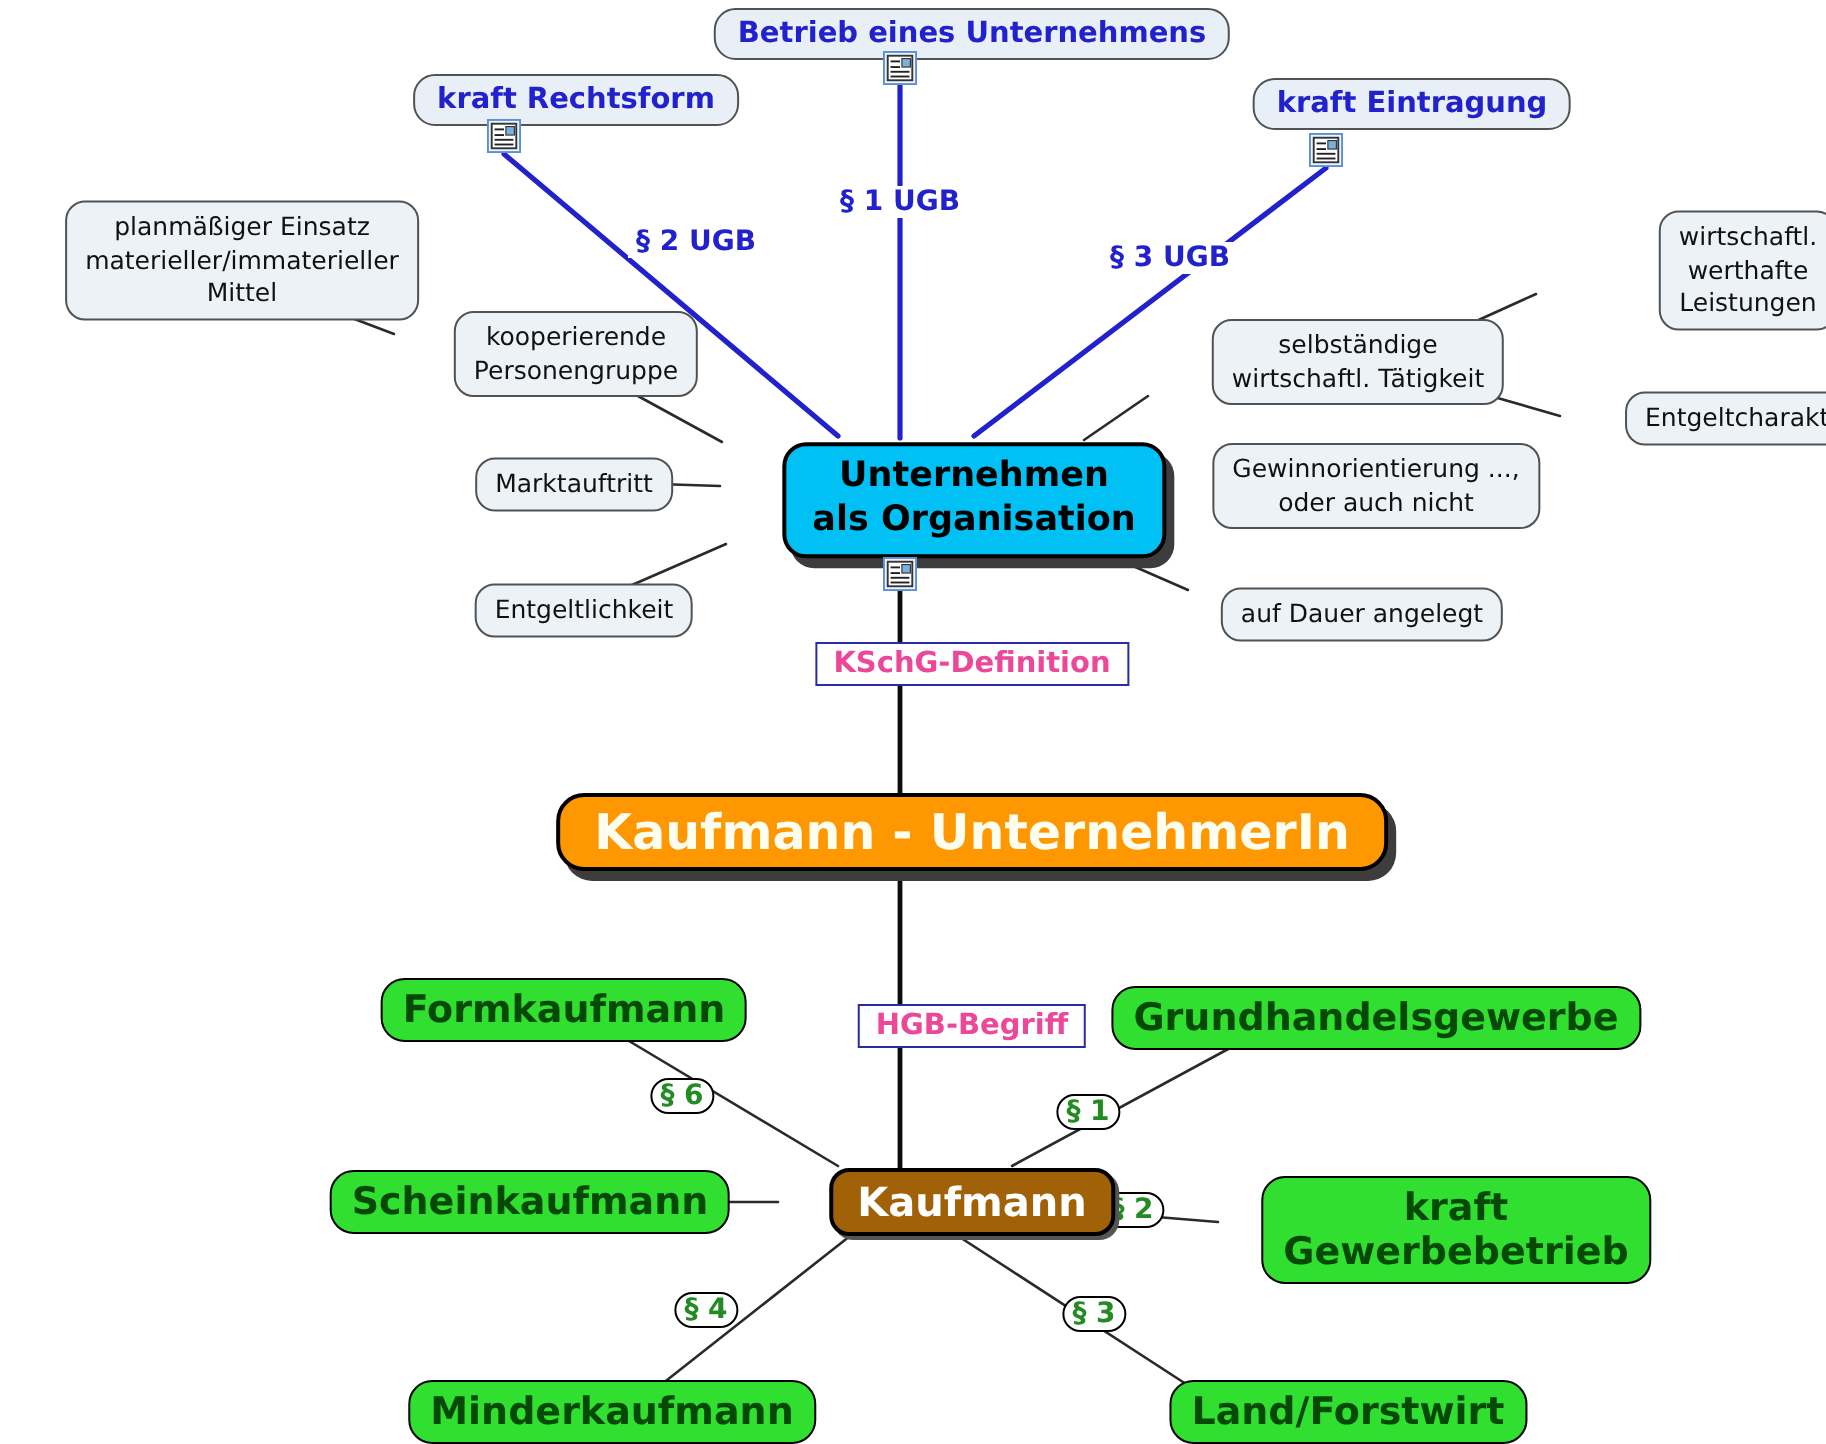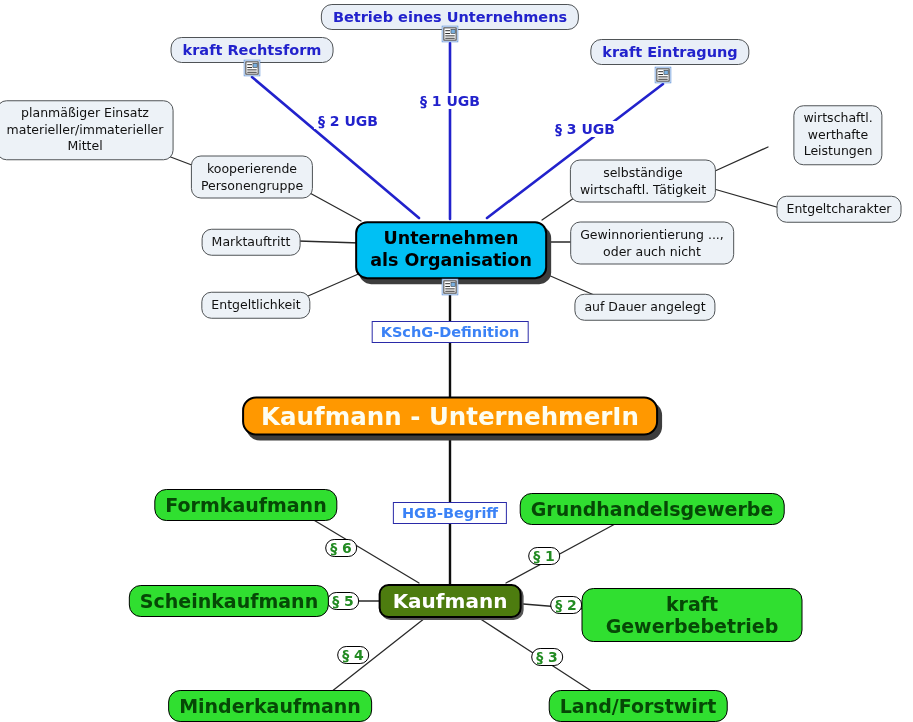--- a/index.html
+++ b/index.html
@@ -1,34 +1,34 @@
 <!DOCTYPE html>
 <html><head>
 <meta charset="utf-8">
 <style>
   html,body{margin:0;padding:0;background:#fff;}
   #canvas{position:relative;width:913px;height:722px;background:#ffffff;overflow:hidden;
           font-family:"DejaVu Sans","Liberation Sans",sans-serif;}
   #edges{position:absolute;left:0;top:0;z-index:1;}
   .node{position:absolute;transform:translate(-50%,-50%);z-index:3;
-        white-space:pre-line;text-align:center;box-sizing:border-box;}
+        white-space:pre-line;text-align:center;box-sizing:border-box;margin-left:36px;}
   .bubble{background:#edf2f7;border:1.4px solid #4f5356;border-radius:10px;
           color:#111;font-size:12.5px;line-height:1.32;padding:4px 9px;}
   .bubble-blue{background:#e9eff7;border:1.4px solid #4f5356;border-radius:11px;
           color:#2222cc;font-weight:bold;font-size:14.5px;padding:4px 11px;}
   .cyan-big{background:#00c0f4;border:2px solid #000;border-radius:12px;color:#000000;
           font-weight:bold;font-size:17.5px;line-height:1.25;padding:5px 13px;
           box-shadow:4px 5px 0 #3d3d3d;}
-  .cyan-small{background:#4d7c0f;border:2px solid #000;border-radius:10px;color:#fff;
+  .cyan-small{background:#a16207;border:2px solid #000;border-radius:10px;color:#fff;
           font-weight:bold;font-size:20px;padding:3px 12px;box-shadow:2px 2px 0 #555;}
   .orange{background:#ff9800;border:2px solid #000;border-radius:14px;color:#fdfdf0;
           font-weight:bold;font-size:24.5px;padding:3px 17px;box-shadow:4px 5px 0 #3d3d3d;}
   .green{background:#30df30;border:1.6px solid #000;border-radius:12px;color:#064806;
           font-weight:bold;font-size:19px;padding:4px 10px;}
-  .labelbox{background:#ffffff;border:1.4px solid #2a2aa8;border-radius:0;color:#3b82f6;
+  .labelbox{background:#ffffff;border:1.4px solid #2a2aa8;border-radius:0;color:#ec4899;
           font-weight:bold;font-size:14.5px;padding:2px 8px;}
   .edge-label{position:absolute;transform:translate(-50%,-50%);z-index:2;background:#fff;
           font-weight:bold;font-size:14px;padding:0 4px;white-space:nowrap;}
   .edge-label.blue{color:#2222cc;}
   .edge-label.green{color:#228b22;}
   .note-icon{position:absolute;transform:translate(-50%,-50%);z-index:4;width:17px;height:17px;
           display:block;}
 </style>
 </head>
 <body>

